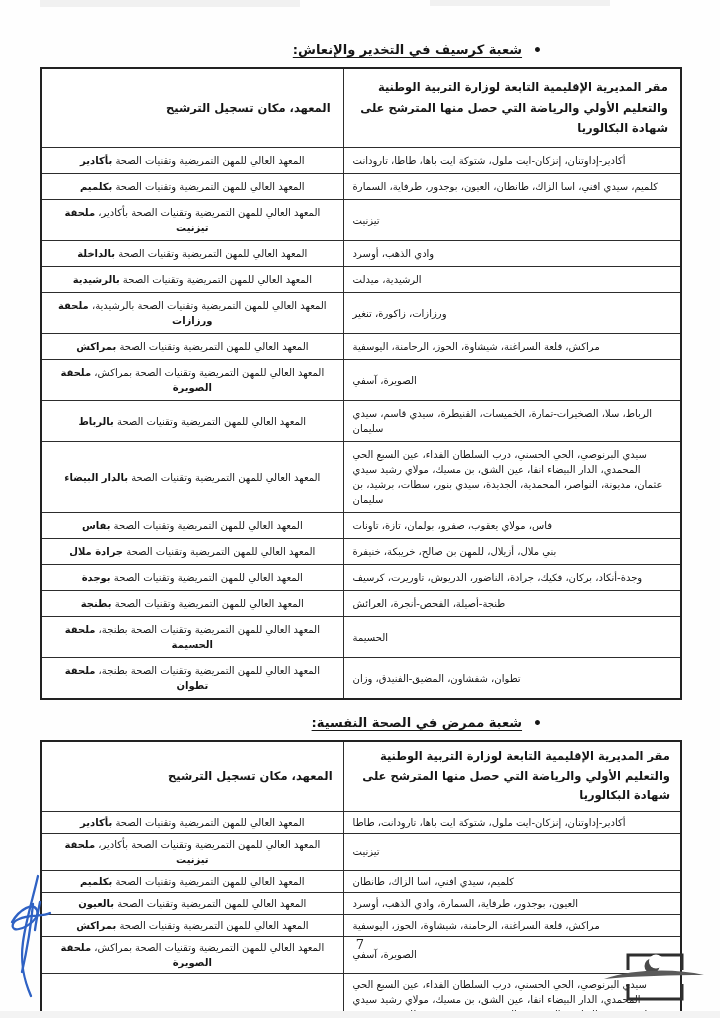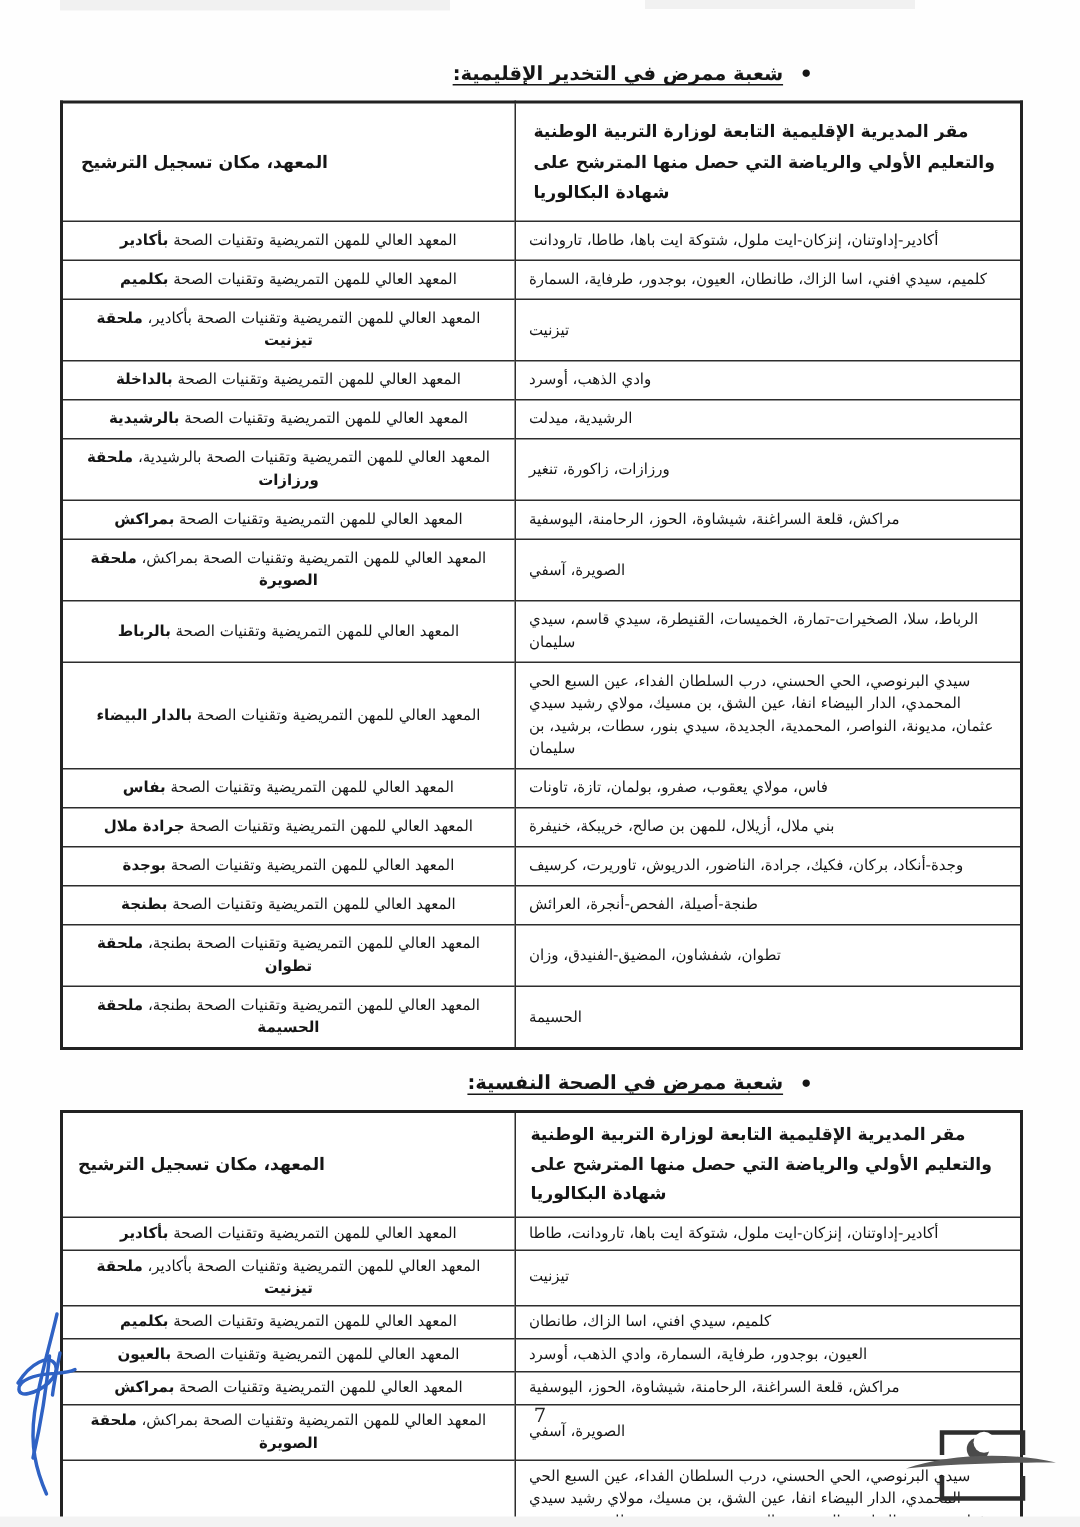--- a/index.html
+++ b/index.html
@@ -38,21 +38,21 @@
     border-collapse: collapse;
     border: 2px solid #222;
     background: #fff;
   }
   table.reg-table th, table.reg-table td {
     border: 1px solid #2d2d2d;
   }
   table.reg-table thead th {
     font-size: 11.5px;
     font-weight: bold;
-    text-align: left;
+    text-align: right;
     vertical-align: middle;
     line-height: 1.8;
     padding: 8px 12px;
   }
   table.reg-table.compact thead th { padding: 5px 10px; line-height: 1.7; }
   table.reg-table td {
     font-size: 10px;
     line-height: 1.5;
     padding: 5px 9px;
     vertical-align: middle;
@@ -108,21 +108,21 @@
 
 <div class="page">
   <div class="scan-artifact a1"></div>
   <div class="scan-artifact a2"></div>
   <div class="scan-artifact a3"></div>
 
   <div class="content">
 
     <div class="section-heading">
       <span class="bullet">•</span>
-      <span class="heading-title">شعبة ممرض في التخدير الإقليمية:</span>
+      <span class="heading-title">شعبة كرسيف في التخدير والإنعاش:</span>
     </div>
 
     <table class="reg-table">
       <thead>
         <tr>
           <th class="col-d">مقر المديرية الإقليمية التابعة لوزارة التربية الوطنية والتعليم الأولي والرياضة التي حصل منها المترشح على شهادة البكالوريا</th>
           <th class="col-i">المعهد، مكان تسجيل الترشيح</th>
         </tr>
       </thead>
       <tbody>
@@ -176,26 +176,26 @@
     </tr>
           <tr>
       <td class="cell-directorate">وجدة-أنكاد، بركان، فكيك، جرادة، الناضور، الدريوش، تاوريرت، كرسيف</td>
       <td class="cell-institute"><span class="inst-text">المعهد العالي للمهن التمريضية وتقنيات الصحة</span> <span class="inst-bold">بوجدة</span></td>
     </tr>
           <tr>
       <td class="cell-directorate">طنجة-أصيلة، الفحص-أنجرة، العرائش</td>
       <td class="cell-institute"><span class="inst-text">المعهد العالي للمهن التمريضية وتقنيات الصحة</span> <span class="inst-bold">بطنجة</span></td>
     </tr>
           <tr>
+      <td class="cell-directorate">الحسيمة</td>
+      <td class="cell-institute"><span class="inst-text">المعهد العالي للمهن التمريضية وتقنيات الصحة بطنجة،</span> <span class="inst-bold">ملحقة الحسيمة</span></td>
+    </tr>
+          <tr>
       <td class="cell-directorate">تطوان، شفشاون، المضيق-الفنيدق، وزان</td>
       <td class="cell-institute"><span class="inst-text">المعهد العالي للمهن التمريضية وتقنيات الصحة بطنجة،</span> <span class="inst-bold">ملحقة تطوان</span></td>
-    </tr>
-          <tr>
-      <td class="cell-directorate">الحسيمة</td>
-      <td class="cell-institute"><span class="inst-text">المعهد العالي للمهن التمريضية وتقنيات الصحة بطنجة،</span> <span class="inst-bold">ملحقة الحسيمة</span></td>
     </tr>
         </tbody>
     </table>
 
     <div class="section-heading section-gap">
       <span class="bullet">•</span>
       <span class="heading-title">شعبة ممرض في الصحة النفسية:</span>
     </div>
 
     <table class="reg-table compact">

